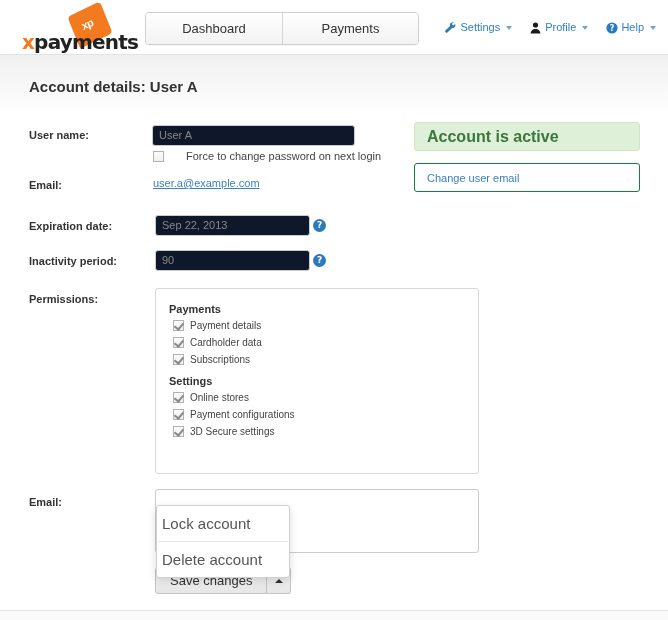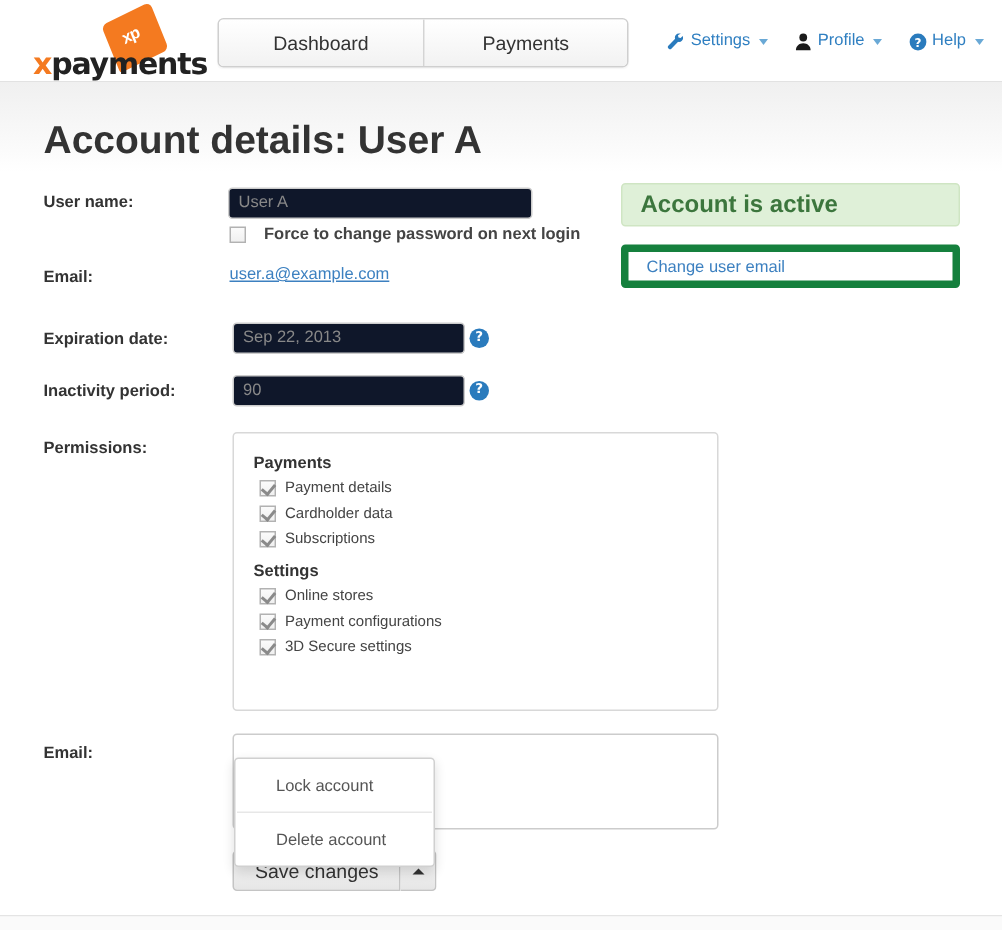--- a/index.html
+++ b/index.html
@@ -83,21 +83,21 @@
   .ic { display:inline-block; width:11px; height:12px; position:relative; top:1px; }
   .ic svg { display:block; }
 
   
   .bodybg {
     position:absolute; top:55px; left:0; width:668px; height:60px;
     background:linear-gradient(to bottom,#f0f0f0 0%, #fbfbfb 75%, #ffffff 100%);
   }
   .page-title {
     position:absolute; left:29px; top:78px;
-    font-size:26px; font-weight:bold; color:#333333;
+    font-size:15px; font-weight:bold; color:#333333;
     font-family:"Liberation Sans", sans-serif;
   }
 
   
   .form { position:absolute; left:0; top:115px; width:668px; }
   .lbl {
     position:absolute; left:29px;
     font-size:11px; font-weight:bold; color:#333333;
   }
   .txtinput {
@@ -107,22 +107,22 @@
     border-radius:3px;
     background:#0f172a;
     font-family:"Liberation Sans", sans-serif;
     font-size:11px;
     color:#888888;
     padding:0 6px;
     line-height:19px;
   }
   .cbline {
     position:absolute;
-    display:flex; align-items:flex-end; gap:12px;
-    font-size:11px; color:#444444;font-weight:bold;
+    display:flex; align-items:flex-end; gap:22px;
+    font-size:11px; color:#444444;
   }
   .cb {
     width:11px; height:11px;
     border:1px solid #b2b2b2;
     background:linear-gradient(to bottom,#fbfbfb,#f0f0f0);
     display:inline-block;
     position:relative;
     flex:0 0 auto;
   }
   .cb.checked::after{
@@ -218,43 +218,43 @@
     background:#ffffff;
     border:1px solid #d0d0d0;
     border-radius:3px;
     box-shadow:0 3px 8px rgba(0,0,0,0.14);
     z-index:40;
     overflow:hidden;
   }
   .dropitem {
     height:35px;
     display:flex; align-items:center;
-    padding-left:27px;
-    font-size:11px; color:#555555;
+    padding-left:5px;
+    font-size:15px; color:#555555;
     cursor:pointer;
   }
   .dropdiv { height:1px; background:#e7e7e7; margin:0 1px; }
 
   
   .status-box {
     position:absolute; left:414px; top:122px;
     width:226px; height:29px;
     background:#dff0d8;
     border:1px solid #cfe5c3;
     border-radius:3px;
     display:flex; align-items:center;
     padding-left:12px;
     font-size:16px; font-weight:bold;
     color:#3c763d;
   }
   .action-box {
     position:absolute; left:414px; top:163px;
     width:226px; height:29px;
     background:#ffffff;
-    border:5px solid #15803d;
+    border:1px solid #15803d;
     border-radius:3px;
     display:flex; align-items:center;
     padding-left:12px;
     font-size:11px;
     color:#3c80c0;
     cursor:pointer;
     text-align:right;
   }
 
   .footer-rule {

